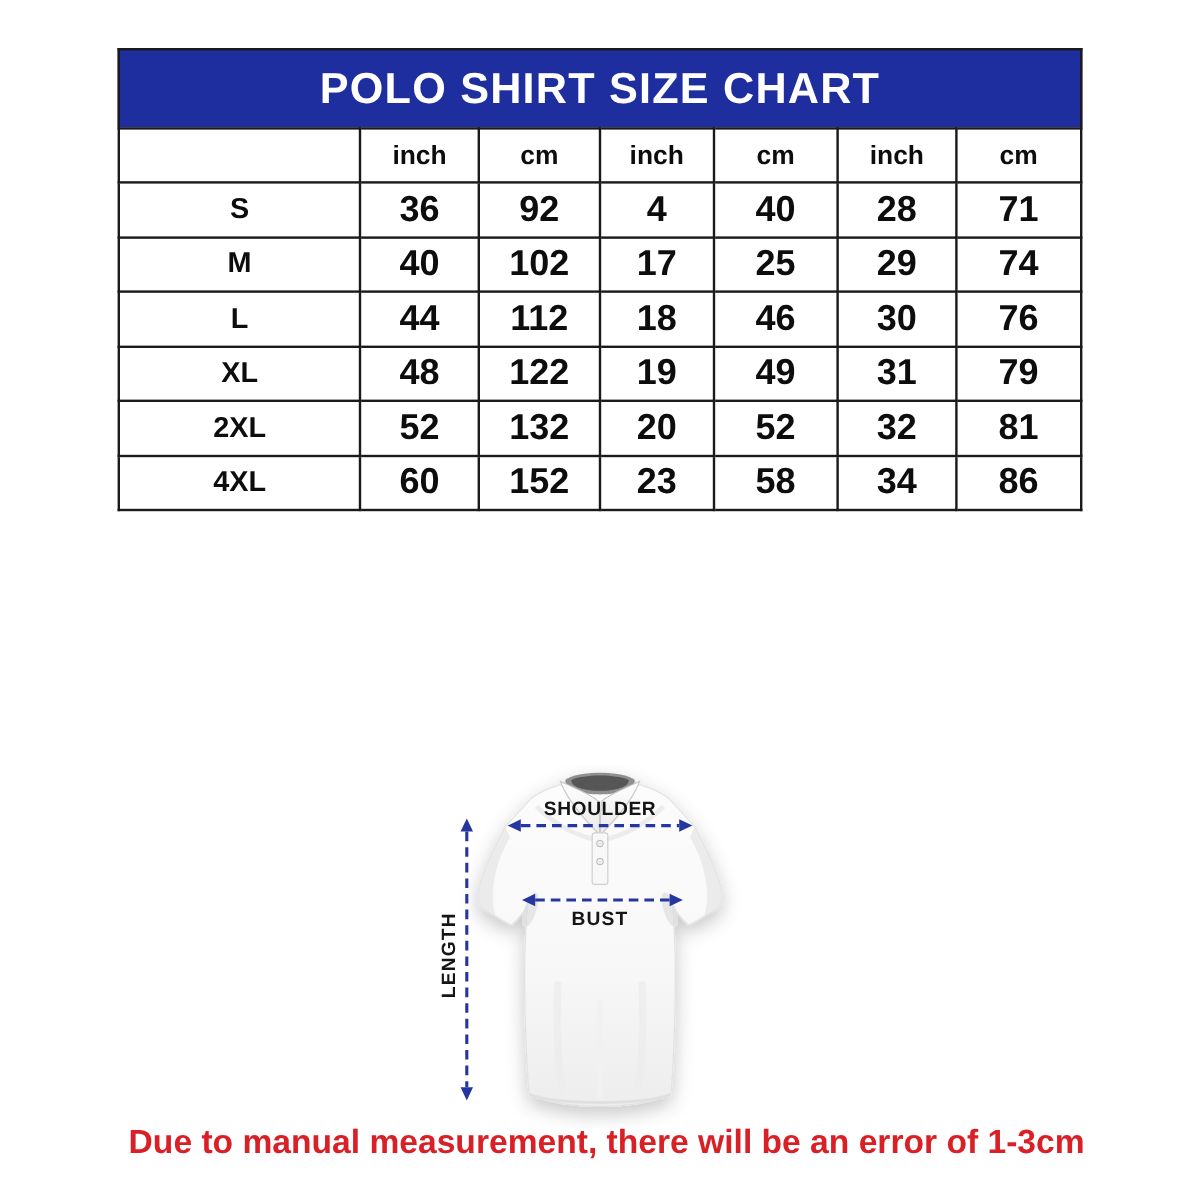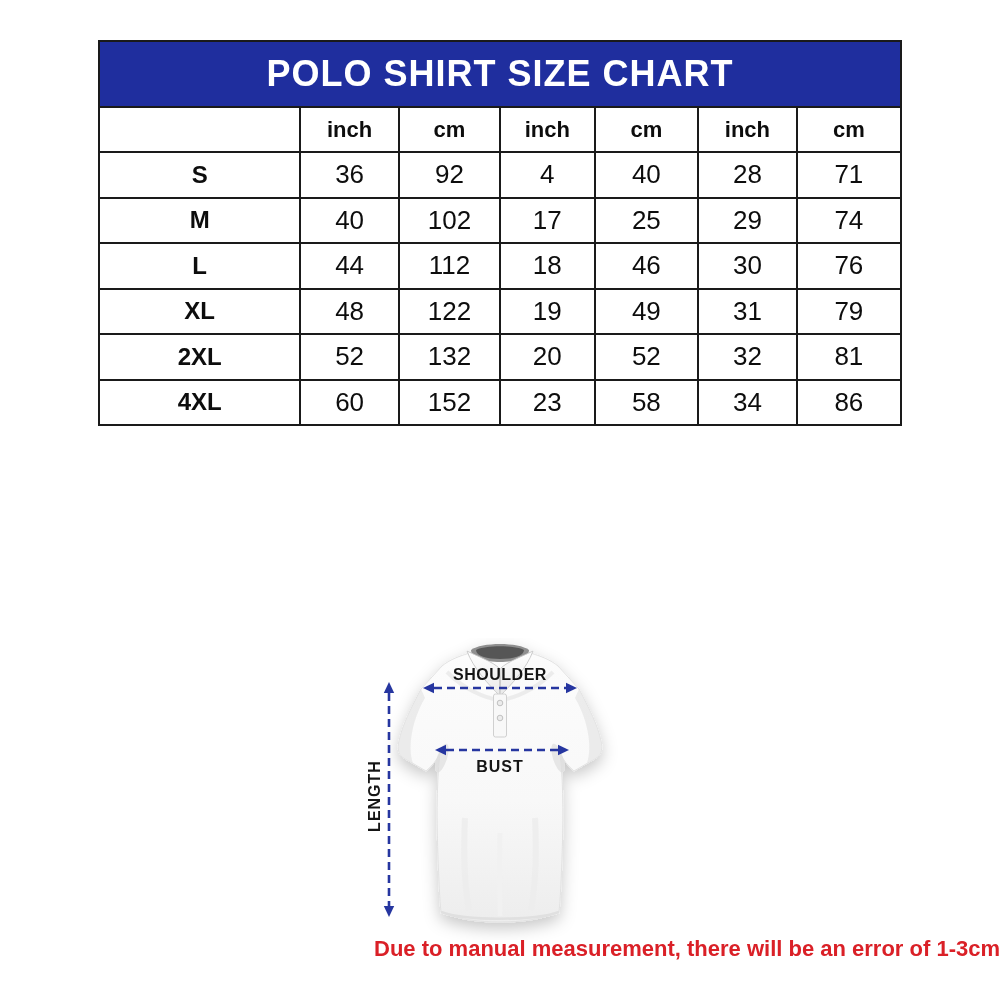--- a/index.html
+++ b/index.html
@@ -24,35 +24,35 @@
   table.size-table{width:100%;border-collapse:collapse;table-layout:fixed;}
   .size-table th,.size-table td{
     border:2px solid var(--border-col);
     text-align:center;vertical-align:middle;padding:0;
   }
   .size-table thead th.group-cell{
     height:69px;background:var(--header-gray);
     font-size:22px;font-weight:bold;color:#0d0d0d;
   }
   .size-table tr.unit-row td{height:43px;font-size:22px;font-weight:bold;background:#fff;text-align:center;}
-  .size-table tbody td{height:43.5px;font-size:26px;font-weight:normal;background:#fff;}
+  .size-table tbody td{height:43.5px;font-size:30px;font-weight:bold;background:#fff;}
   .size-table tbody td.size-cell{font-size:24px;font-weight:bold;}
 
   .diagram{position:absolute;left:355px;top:638px;width:290px;height:302px;}
   .diagram svg{position:absolute;left:0;top:0;}
   .dim-label{position:absolute;font-weight:bold;color:#151515;font-size:16px;letter-spacing:.5px;}
   .shoulder-label{left:0;right:0;top:28px;text-align:center;}
   .bust-label{left:0;right:0;top:120px;text-align:center;letter-spacing:1px;}
   .length-label{
     left:-40px;top:149px;width:120px;text-align:center;
     transform:rotate(-90deg);transform-origin:center center;letter-spacing:1px;
   }
   .note{
-    position:absolute;left:11px;right:0;top:936px;text-align:right;
-    font-size:22px;font-weight:bold;color:var(--note-red);
+    position:absolute;left:11px;right:0;top:936px;text-align:center;
+    font-size:28px;font-weight:bold;color:var(--note-red);
   }
 </style>
 </head>
 <body>
 
 <div class="page">
 
   <div class="chart-wrap">
     <div class="title-bar">
       <span>POLO SHIRT SIZE CHART</span>

